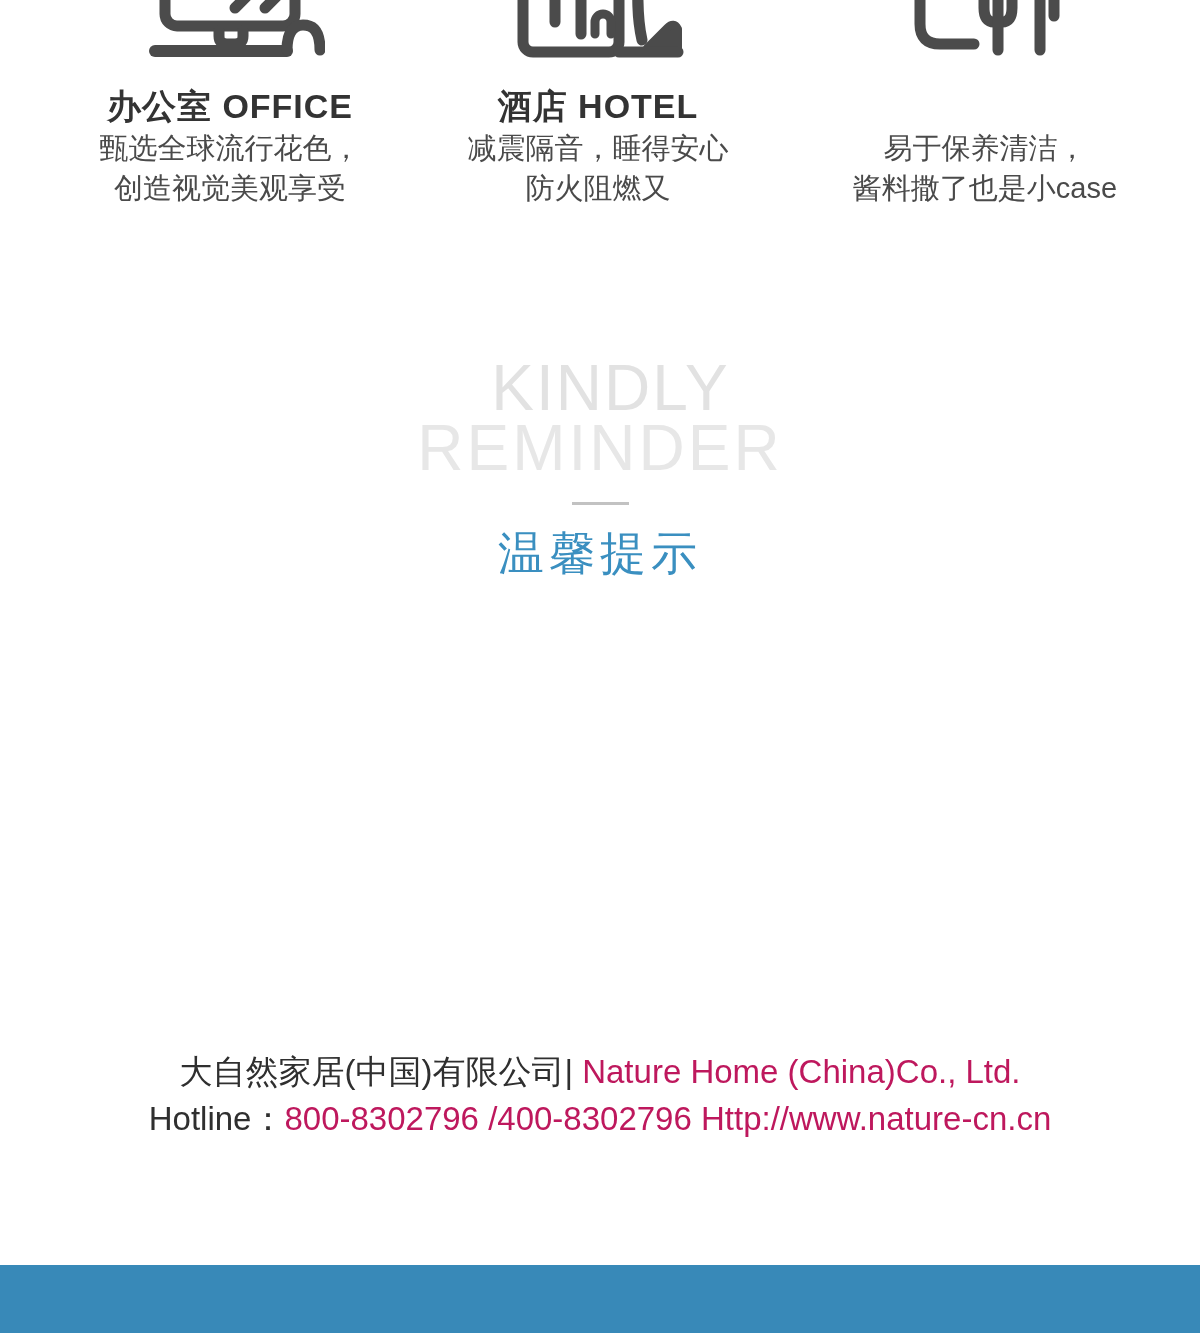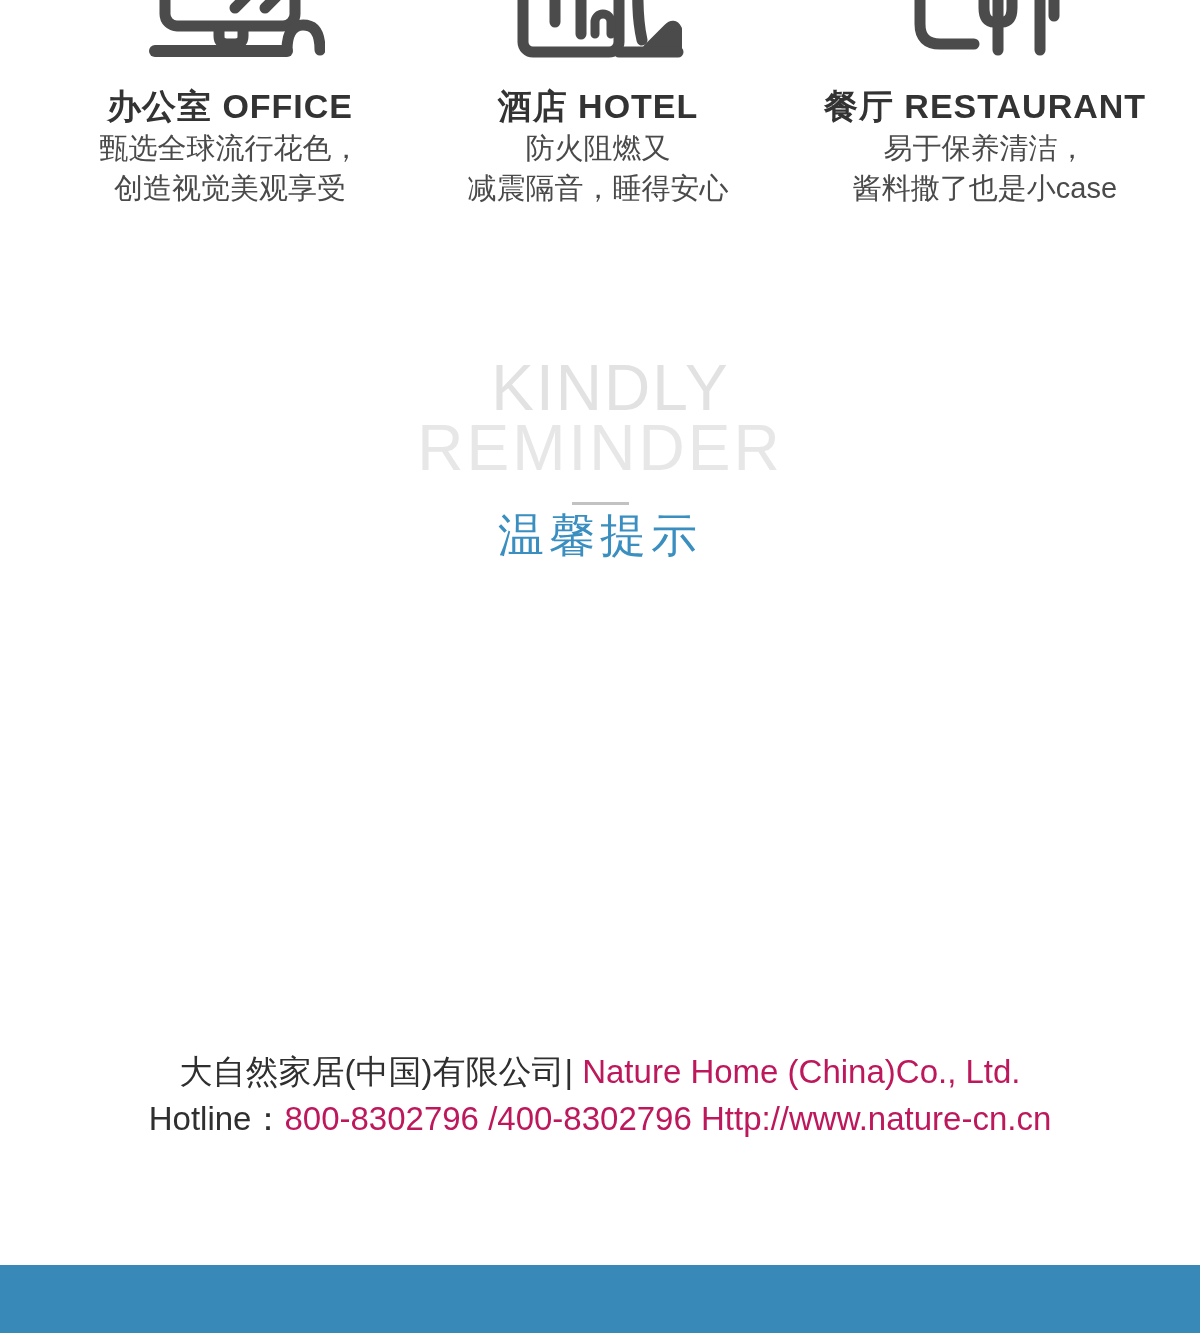--- a/index.html
+++ b/index.html
@@ -73,20 +73,21 @@
     margin-top: -4px;
     color: #e7e7e7;
   }
   .reminder .divider {
     width: 57px;
     height: 3px;
     background: #c2c2c2;
     margin: 22px auto 0 auto;
   }
   .reminder .subtitle {
+    margin-top: 18px;
     font-size: 46px;
     letter-spacing: 5px;
     color: #3a8fc0;
   }
 
   
   .greeting {
     position: absolute;
     top: 658px;
     left: 50px;
@@ -165,39 +166,38 @@
           <line x1="44" y1="-12" x2="70" y2="-12"></line>
           <path d="M84,38 L84,26 A8,8 0 0 1 100,26 L100,38" stroke-width="9"></path>
           <path d="M128,-30 C126,0 126,22 131,44"></path>
           <path d="M136,52 L156,32 Q163,25 167,33 L167,52 Z" fill="#4b4b4b" stroke-width="8"></path>
           <line x1="108" y1="56" x2="167" y2="56"></line>
         </g>
       </svg>
     </div>
     <div class="feat-title">酒店 HOTEL</div>
     <div class="feat-desc">
+      <div>减震隔音，睡得安心</div>
       <div>防火阻燃又</div>
-      <div>减震隔音，睡得安心</div>
     </div>
   </div>
 
   <div class="feature-col c3">
     <div class="icon-wrap">
       <svg width="170" height="60" viewBox="0 0 170 60">
         <g fill="none" stroke="#4b4b4b" stroke-width="11" stroke-linecap="round" stroke-linejoin="round">
           <path d="M20,-30 L20,26 Q20,46 40,46 L74,46"></path>
           <path d="M84,-20 L84,10 Q84,24 94,24"></path>
           <path d="M112,-20 L112,10 Q112,24 102,24"></path>
           <line x1="98" y1="-20" x2="98" y2="52"></line>
           <line x1="140" y1="-20" x2="140" y2="52"></line>
           <line x1="154" y1="-16" x2="154" y2="18"></line>
         </g>
       </svg>
     </div>
-    <div class="feat-title">餐厅 RESTAURANT</div>
     <div class="feat-desc">
       <div>易于保养清洁，</div>
       <div>酱料撒了也是小case</div>
     </div>
   </div>
 
   <div class="reminder">
     <div class="line1">KINDLY</div>
     <div class="line2">REMINDER</div>
     <div class="divider"></div>

